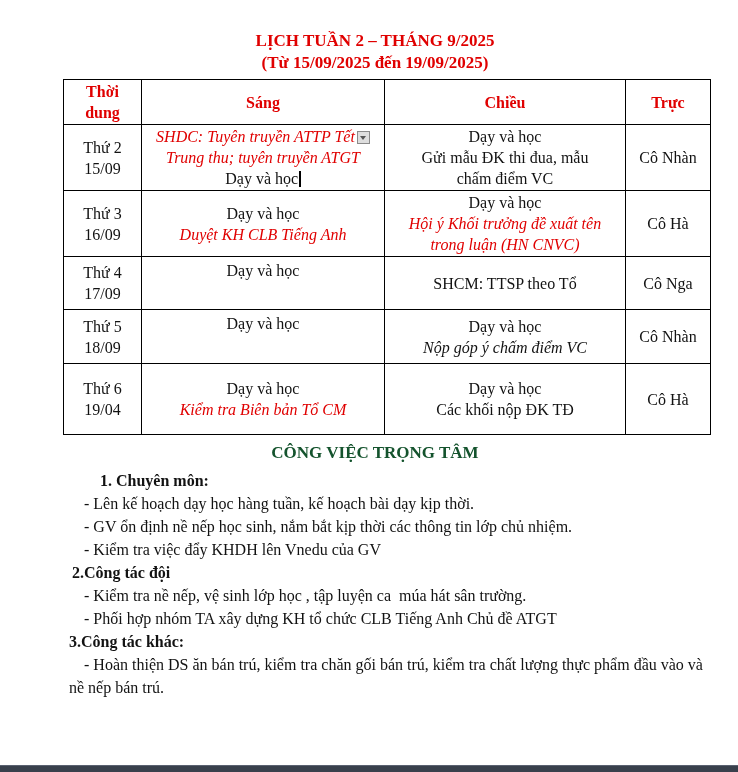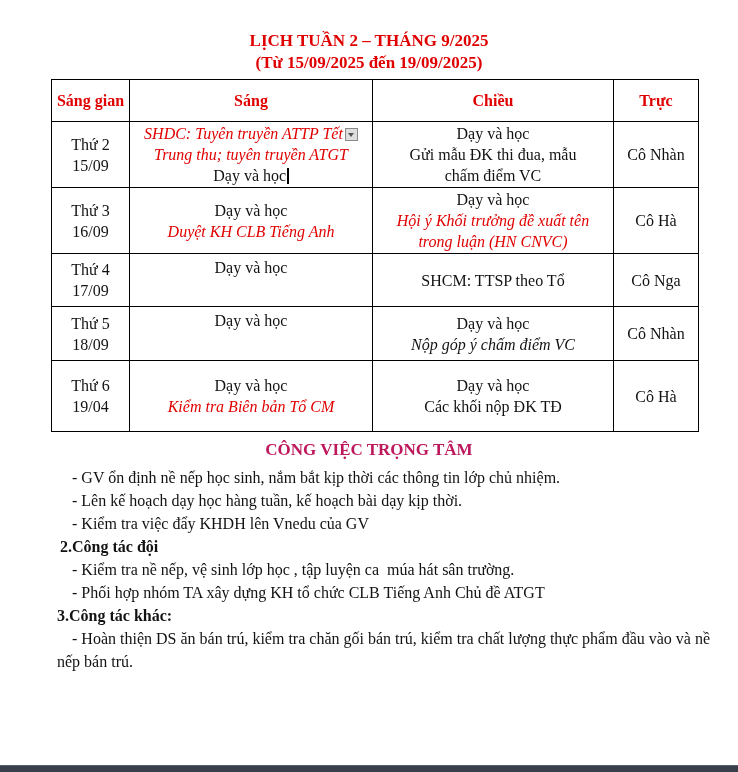--- a/index.html
+++ b/index.html
@@ -5,21 +5,21 @@
   * { box-sizing: border-box; }
   html, body { margin:0; padding:0; }
   body {
     width:738px; height:772px;
     background:#ffffff;
     color:#121212;
     font-family:"Liberation Serif", serif;
     overflow:hidden;
     position:relative;
   }
-  .doc { padding-top:30px; }
+  .doc { padding-top:30px;margin-left:12px; }
 
   .title, .subtitle {
     text-align:center;
     color:#e00000;
     font-weight:bold;
     font-size:17px;
     line-height:22px;
   }
 
   table.schedule {
@@ -57,21 +57,21 @@
     border-left:3.5px solid transparent; border-right:3.5px solid transparent;
     border-top:4.5px solid #555;
   }
   .caret {
     display:inline-block; width:1.5px; height:16px;
     background:#000; vertical-align:-3px; margin-left:1px;
   }
 
   .focus-title {
     text-align:center; font-weight:bold; font-size:17px;
-    margin:6px 0 4px 0; line-height:24px; color:#be185d;
+    margin:6px 0 4px 0; line-height:24px; color:#14532d;
   }
   .focus {
     padding:0 22px 0 57px;
     font-size:16px; line-height:23px;
   }
   .focus p { margin:0; }
   .h1 { font-weight:bold; text-indent:31px; }
   .h2 { font-weight:bold; text-indent:3px; }
   .h3 { font-weight:bold; text-indent:0; }
   .item { text-indent:15px; white-space:pre-wrap; }
@@ -97,21 +97,21 @@
 
   <table class="schedule">
     <colgroup>
       <col style="width:78px">
         <col style="width:243px">
         <col style="width:241px">
         <col style="width:85px">
     </colgroup>
     <tbody>
         <tr style="height:42px">
-      <th>Sáng gian</th>
+      <th>Thời dung</th>
       <th>Sáng</th>
       <th>Chiều</th>
       <th>Trực</th>
     </tr>
 
     <tr style="height:64px">
       <td>
         <div class="ln">Thứ 2</div>
         <div class="ln">15/09</div>
       </td>
@@ -198,22 +198,23 @@
       <td>
         <div class="ln">Cô Hà</div>
       </td>
     </tr>
   </tbody>
     </table>
 
   <div class="focus-title">CÔNG VIỆC TRỌNG TÂM</div>
 
   <div class="focus">
+    <p class="h1">1. Chuyên môn:</p>
+    <p class="item">- Lên kế hoạch dạy học hàng tuần, kế hoạch bài dạy kịp thời.</p>
     <p class="item">- GV ổn định nề nếp học sinh, nắm bắt kịp thời các thông tin lớp chủ nhiệm.</p>
-    <p class="item">- Lên kế hoạch dạy học hàng tuần, kế hoạch bài dạy kịp thời.</p>
     <p class="item">- Kiểm tra việc đẩy KHDH lên Vnedu của GV</p>
 
     <p class="h2">2.Công tác đội</p>
     <p class="item">- Kiểm tra nề nếp, vệ sinh lớp học , tập luyện ca  múa hát sân trường.</p>
     <p class="item">- Phối hợp nhóm TA xây dựng KH tổ chức CLB Tiếng Anh Chủ đề ATGT</p>
 
     <p class="h3">3.Công tác khác:</p>
     <p class="item">- Hoàn thiện DS ăn bán trú, kiểm tra chăn gối bán trú, kiểm tra chất lượng thực phẩm đầu vào và nề nếp bán trú.</p>
 
   </div>

